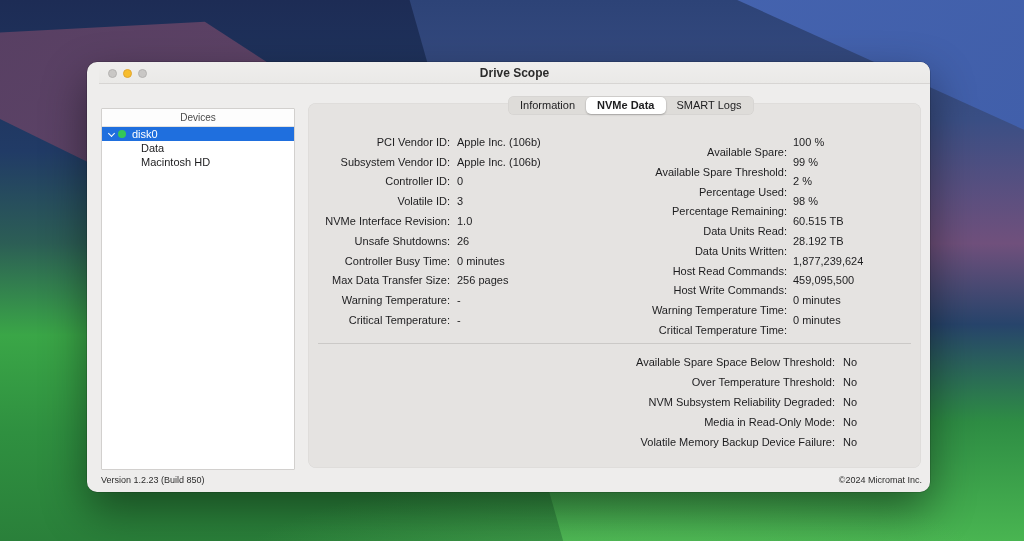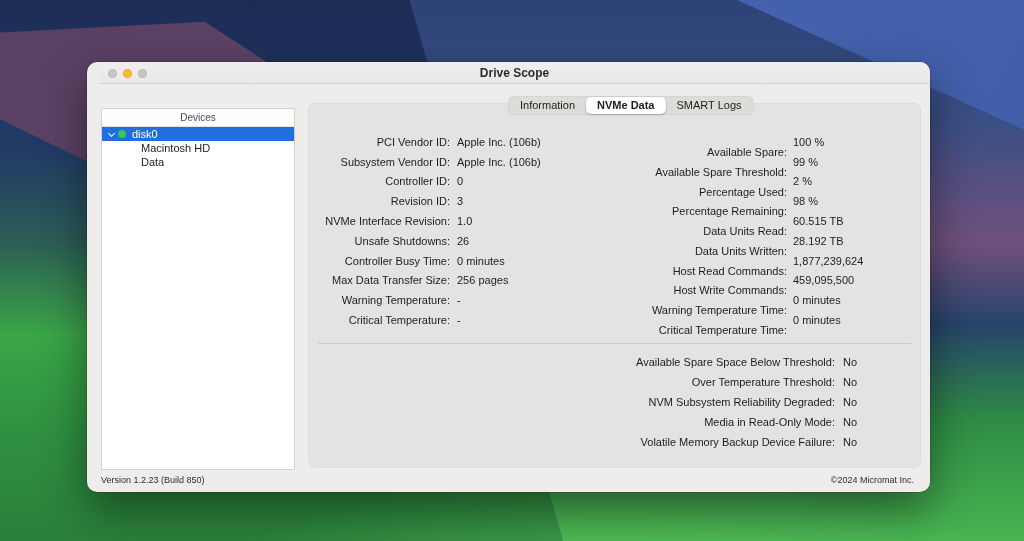--- a/index.html
+++ b/index.html
@@ -64,21 +64,21 @@
   .kv-label { font-weight: normal; text-align: right; flex: none; }
   .col.left .kv-label { width: 142px; margin-right: 7px; }
   .col.right .kv-label { width: 167px; margin-right: 6px; margin-top: 20px; }
   .kv-value { white-space: nowrap; }
   .divider { height: 1px; background: #cbc9c7; margin: 13px 10px 0 10px; }
   .status-rows { padding-top: 8px; }
   .status-rows .kv-row { height: 20px; }
   .status-rows .kv-label { width: 527px; margin-right: 8px; }
 
   
-  .footer { position: absolute; left: 14px; right: 16px; bottom: 0; height: 24px;
+  .footer { position: absolute; left: 14px; right: 8px; bottom: 0; height: 24px;
     display: flex; justify-content: space-between; align-items: center;
     font-size: 9px; color: #2c2c2c; }
 </style>
 </head>
 <body>
 
 <div class="desktop">
   <div class="wp-layer wp-left"></div>
   <div class="wp-layer wp-maroon"></div>
   <div class="wp-layer wp-topright"></div>
@@ -103,45 +103,45 @@
 
     <div class="sidebar">
       <div class="sidebar-header">Devices</div>
       <div id="device-list">
           <div class="device-row selected">
             <span class="chev"></span>
             <span class="dot" style="background: rgb(52, 199, 89);"></span>
             <span>disk0</span>
           </div>
           <div class="device-row lvl1">
+            <span>Data</span>
+          </div>
+          <div class="device-row lvl1">
             <span>Macintosh HD</span>
-          </div>
-          <div class="device-row lvl1">
-            <span>Data</span>
           </div>
         </div>
     </div>
 
     <div class="panel">
       <div class="columns">
         <div class="col left" id="left-col">
             <div class="kv-row">
               <span class="kv-label">PCI Vendor ID:</span>
               <span class="kv-value">Apple Inc. (106b)</span>
             </div>
             <div class="kv-row">
               <span class="kv-label">Subsystem Vendor ID:</span>
               <span class="kv-value">Apple Inc. (106b)</span>
             </div>
             <div class="kv-row">
               <span class="kv-label">Controller ID:</span>
               <span class="kv-value">0</span>
             </div>
             <div class="kv-row">
-              <span class="kv-label">Revision ID:</span>
+              <span class="kv-label">Volatile ID:</span>
               <span class="kv-value">3</span>
             </div>
             <div class="kv-row">
               <span class="kv-label">NVMe Interface Revision:</span>
               <span class="kv-value">1.0</span>
             </div>
             <div class="kv-row">
               <span class="kv-label">Unsafe Shutdowns:</span>
               <span class="kv-value">26</span>
             </div>

